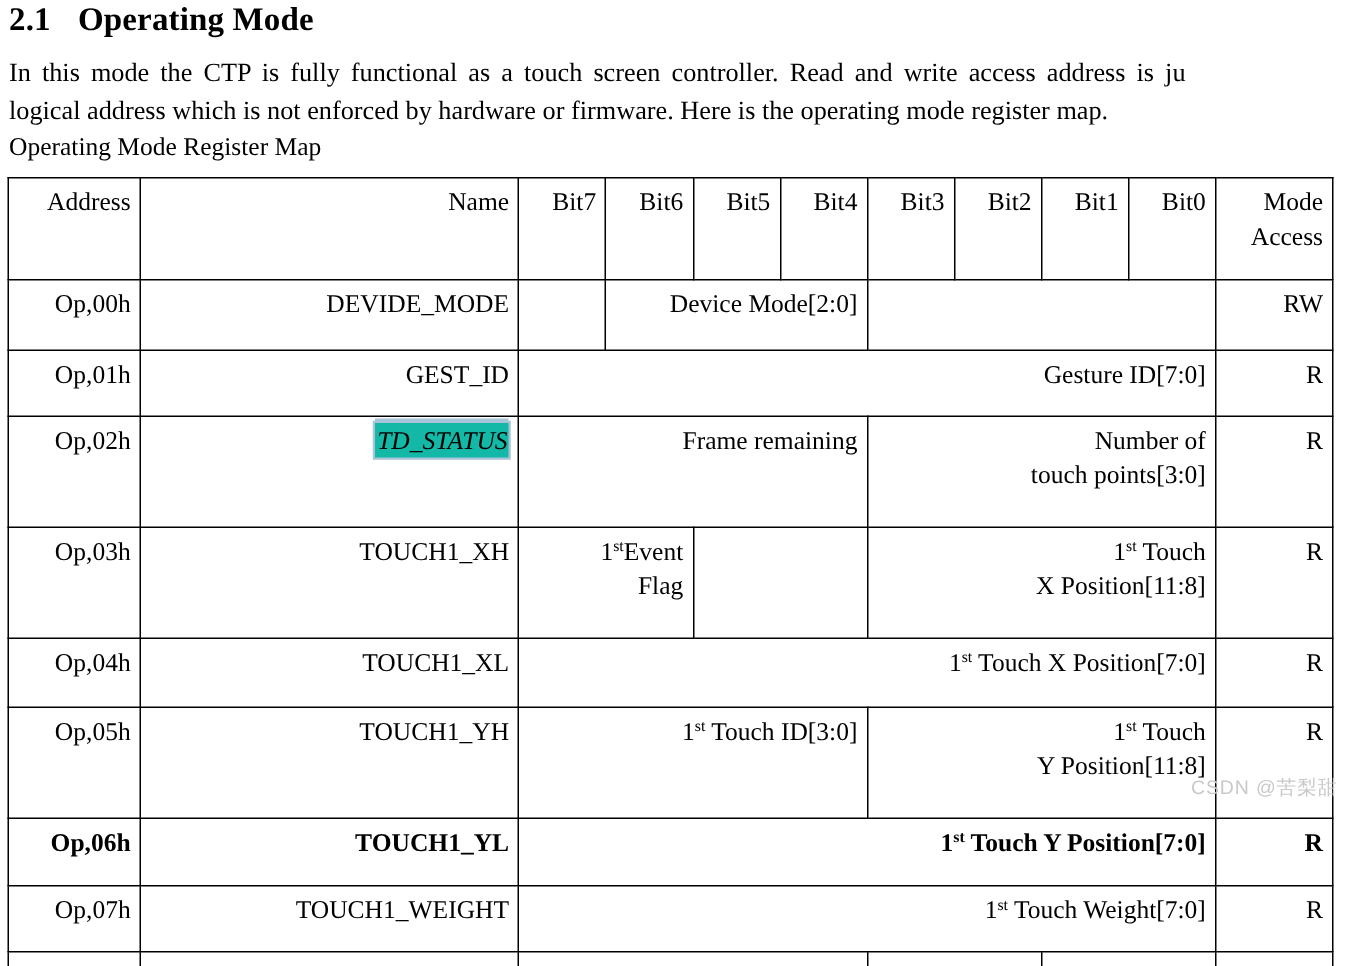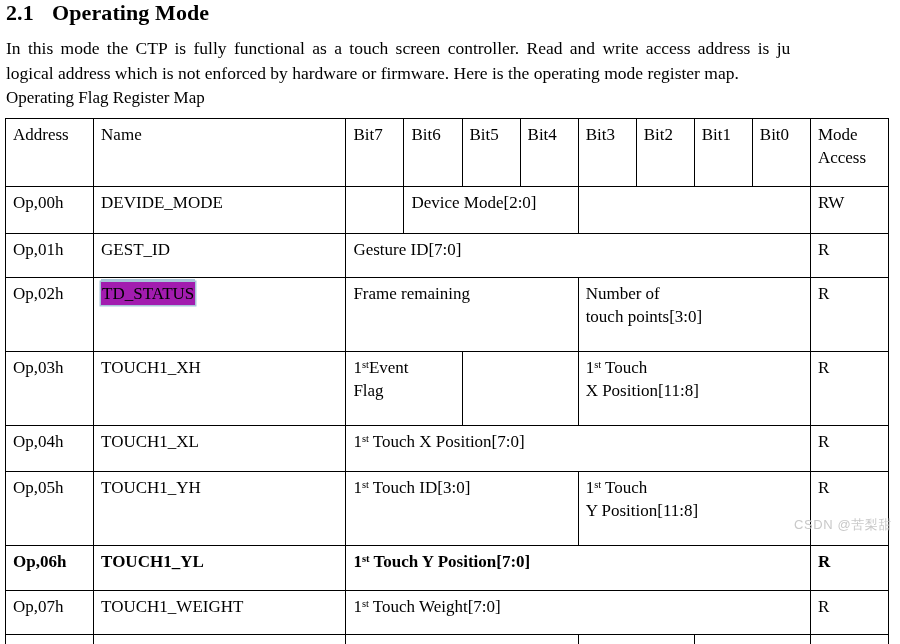--- a/index.html
+++ b/index.html
@@ -77,20 +77,21 @@
     border-collapse: collapse;
     table-layout: fixed;
     font-size: 17px;
   }
   .reg-table td {
     border: 1.6px solid #000000;
     padding: 4px 6px 4px 7px;
     vertical-align: top;
     line-height: 23px;
     overflow: hidden;
+    text-align: right;
   }
 
   
   .c-addr  { width: 88px;  }
   .c-name  { width: 252px; }
   .c-bit   { width: 58px;  }
   .c-host  { width: 78px;  }
 
   .h-cell { height: 59px; }
 
@@ -105,24 +106,25 @@
   .r-08 { height: 91px; }
 
   sup {
     font-size: 0.62em;
     vertical-align: 0.52em;
     line-height: 0;
   }
 
   
   .hl {
-    background: #a21caf;
+    background: #14b8a6;
     box-shadow: 0 -3px 0 0 #a8c4d8, 0 0 0 1.5px #a8c4d8;
     padding: 0 1px;
     display: inline-block;
+    font-style: italic;
   }
 
   
   .watermark {
     position: absolute;
     right: 8px;
     bottom: 6px;
     font-size: 13px;
     color: #c9c9c9;
     font-family: "Liberation Sans", sans-serif;
@@ -138,21 +140,21 @@
 
   <div class="heading">
     <span class="num">2.1</span><span>Operating Mode</span>
   </div>
 
   <div class="para">
     <span class="line1">In this mode the CTP is fully functional as a touch screen controller. Read and write access address is ju</span>
     <span class="line2">logical address which is not enforced by hardware or firmware. Here is the operating mode register map.</span>
   </div>
 
-  <div class="caption">Operating Flag Register Map</div>
+  <div class="caption">Operating Mode Register Map</div>
 
   <table class="reg-table">
     <colgroup>
       <col class="c-addr">
         <col class="c-name">
       <col class="c-bit">
         <col class="c-bit">
         <col class="c-bit">
         <col class="c-bit">
       <col class="c-bit">

